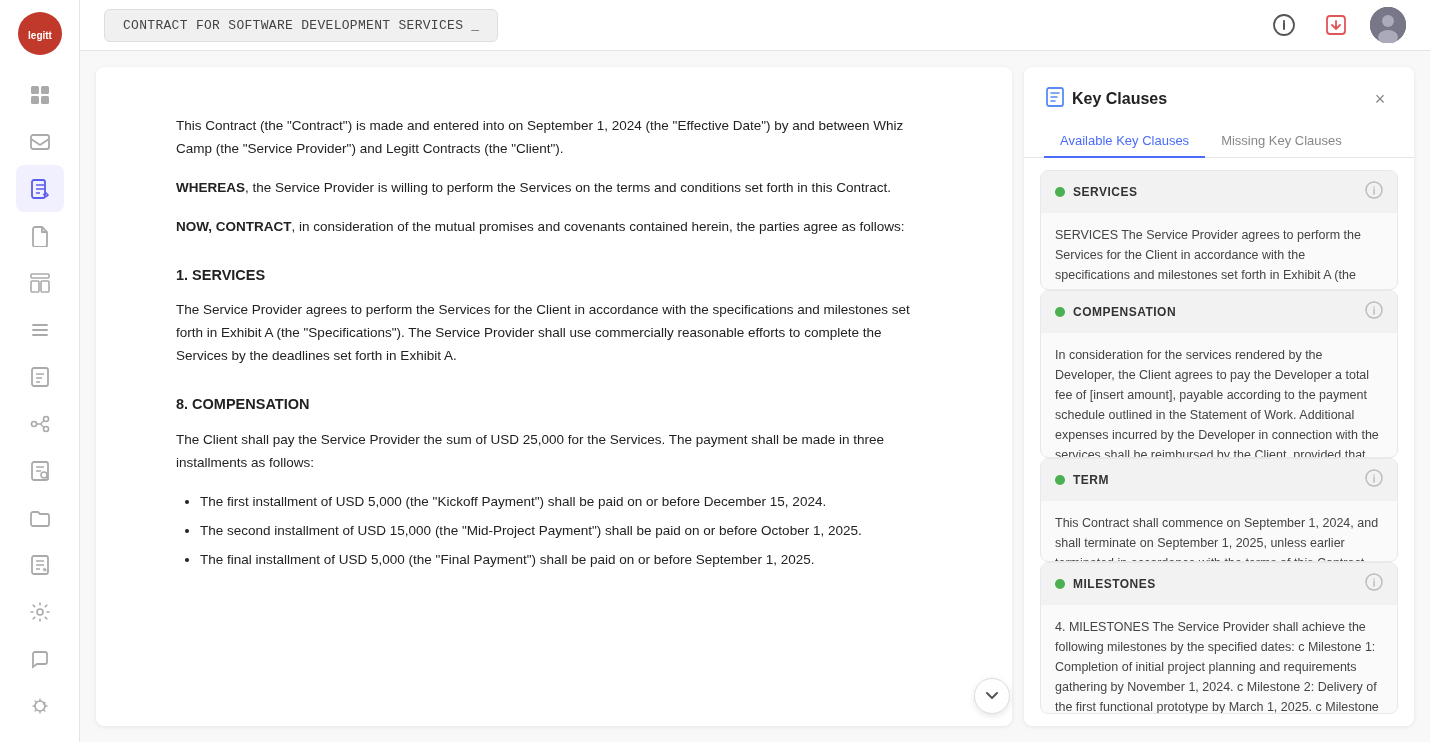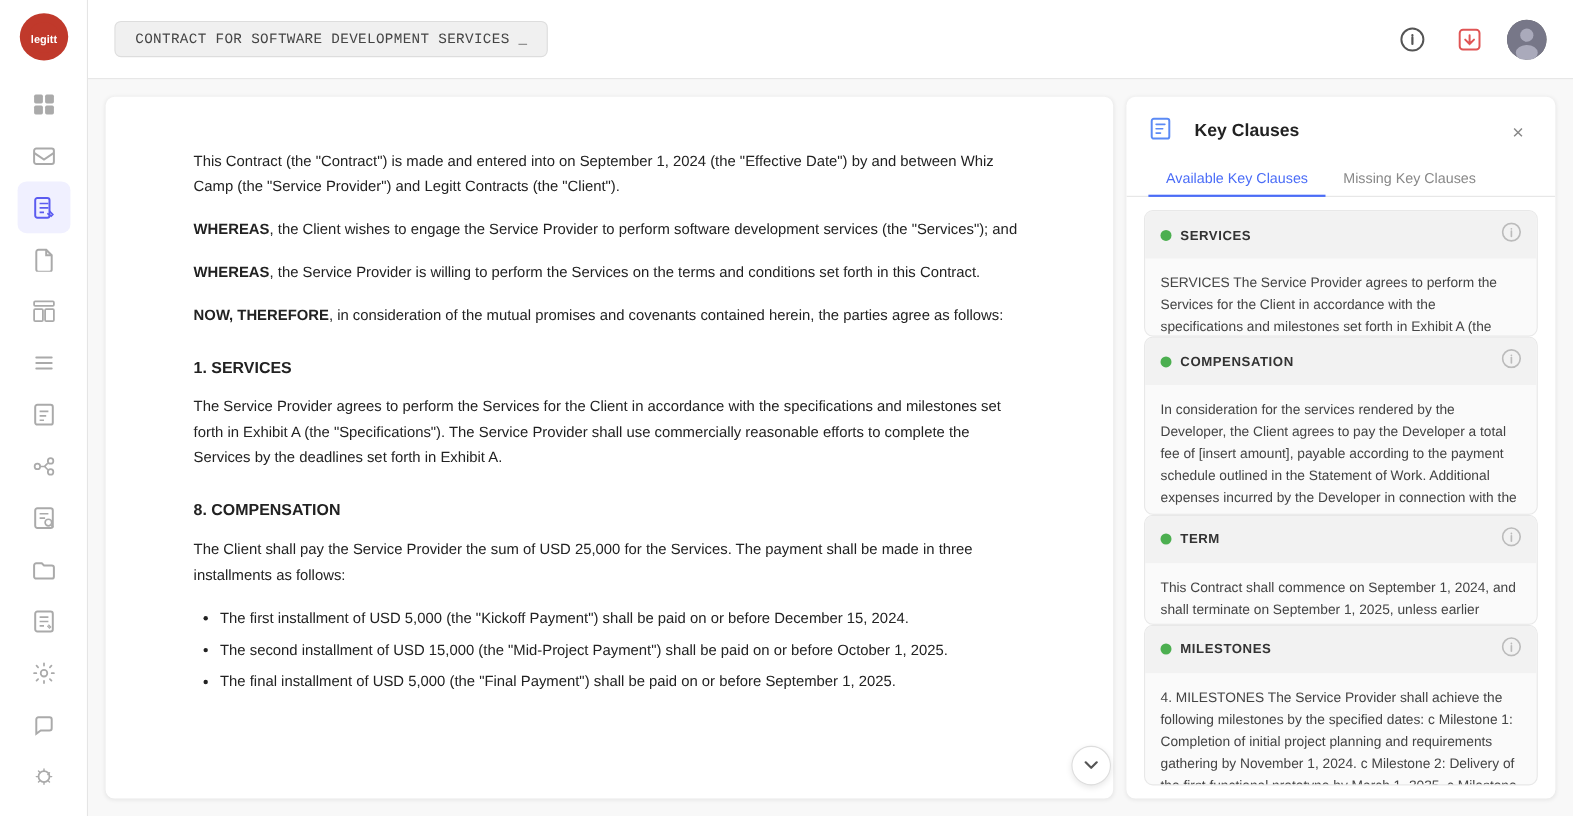--- a/index.html
+++ b/index.html
@@ -47,21 +47,21 @@
     
     .main-area {
       flex: 1;
       display: flex;
       flex-direction: column;
       background: #f8f8f8;
     }
 
     
     .topbar {
-      height: 72px;
+      height: 51px;
       background: #fff;
       display: flex;
       align-items: center;
       padding: 0 24px;
       border-bottom: 1px solid #e5e5e5;
       justify-content: space-between;
     }
     .topbar-title {
       background: #f0f0f0;
       border: 1px solid #ddd;
@@ -176,21 +176,21 @@
     }
     .clauses-header {
       display: flex;
       align-items: center;
       justify-content: space-between;
       padding: 18px 20px 0;
     }
     .clauses-title {
       display: flex;
       align-items: center;
-      gap: 20px;
+      gap: 6px;
       font-size: 16px;
       font-weight: 600;
       color: #222;
     }
     .clauses-title-icon {
       color: #5b8af5;
       font-size: 20px;
     }
     .clauses-close-btn {
       width: 28px;
@@ -401,23 +401,22 @@
             <ellipse cx="18" cy="30" rx="10" ry="7" fill="#aab"></ellipse>
           </svg>
       </div>
     </div>
   </div>
 
   <div class="content-area" style="position:relative;">
 
     <div class="document-panel">
       <p>This Contract (the "Contract") is made and entered into on September 1, 2024 (the "Effective Date") by and between Whiz Camp (the "Service Provider") and Legitt Contracts (the "Client").</p>
-      <p><span class="bold">WHEREAS</span>, the Client wishes to engage the Service Provider to perform software development services (the "Services"); and</p>
       <p><span class="bold">WHEREAS</span>, the Service Provider is willing to perform the Services on the terms and conditions set forth in this Contract.</p>
-      <p><span class="bold">NOW, THEREFORE</span>, in consideration of the mutual promises and covenants contained herein, the parties agree as follows:</p>
+      <p><span class="bold">NOW, CONTRACT</span>, in consideration of the mutual promises and covenants contained herein, the parties agree as follows:</p>
       <p class="section-title">1. SERVICES</p>
       <p>The Service Provider agrees to perform the Services for the Client in accordance with the specifications and milestones set forth in Exhibit A (the "Specifications"). The Service Provider shall use commercially reasonable efforts to complete the Services by the deadlines set forth in Exhibit A.</p>
       <p class="section-title">8. COMPENSATION</p>
       <p>The Client shall pay the Service Provider the sum of USD 25,000 for the Services. The payment shall be made in three installments as follows:</p>
       <ul>
         <li>The first installment of USD 5,000 (the "Kickoff Payment") shall be paid on or before December 15, 2024.</li>
         <li>The second installment of USD 15,000 (the "Mid-Project Payment") shall be paid on or before October 1, 2025.</li>
         <li>The final installment of USD 5,000 (the "Final Payment") shall be paid on or before September 1, 2025.</li>
       </ul>
     </div>

